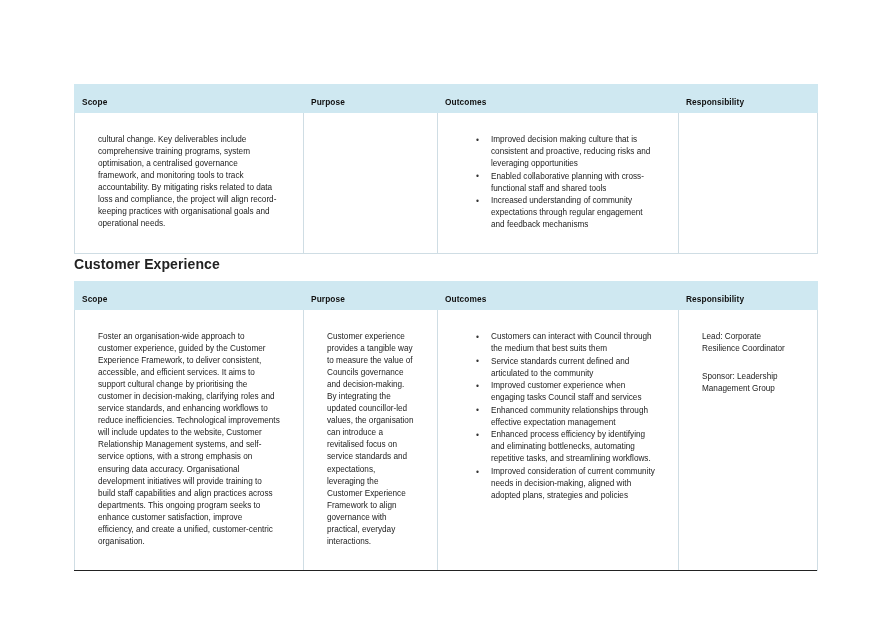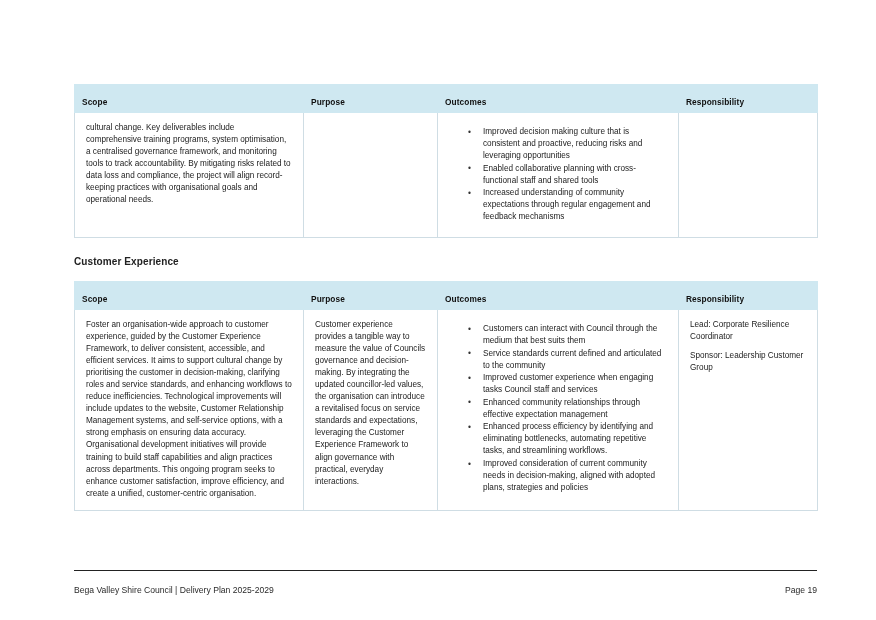--- a/index.html
+++ b/index.html
@@ -55,51 +55,51 @@
   }
 
   
   col.c-scope { width: 229px; }
   col.c-purpose { width: 134px; }
   col.c-outcomes { width: 241px; }
   col.c-resp { width: 139px; }
 
   
   ul.cell-list {
-    margin: 8px;
+    margin: 16px;
     padding: 0 0 0 30px;
     list-style: none;
   }
   ul.cell-list li {
     position: relative;
     margin: 0 0 0.5px 0;
     padding-left: 0;
     line-height: 1.47;
   }
   ul.cell-list li::before {
     content: "\2022";
     position: absolute;
     left: -15px;
     top: -0.5px;
     font-size: 8.5px;
     color: #333333;
   }
 
   p.cell-p {
-    margin: 4px;
+    margin: 16px;
   }
   p.cell-p + p.cell-p {
     margin-top: 7px;
   }
 
   
   .section-heading {
     position: absolute;
     left: 74px;
-    font-size: 10px;
+    font-size: 14px;
     font-weight: bold;
     color: #222222;
     letter-spacing: 0.1px;
   }
 
   
   .footer-rule {
     position: absolute;
     left: 74px;
     top: 570px;
@@ -196,25 +196,21 @@
             <li>Customers can interact with Council through the medium that best suits them</li>
             <li>Service standards current defined and articulated to the community</li>
             <li>Improved customer experience when engaging tasks Council staff and services</li>
             <li>Enhanced community relationships through effective expectation management</li>
             <li>Enhanced process efficiency by identifying and eliminating bottlenecks, automating repetitive tasks, and streamlining workflows.</li>
             <li>Improved consideration of current community needs in decision-making, aligned with adopted plans, strategies and policies</li>
           </ul>
         </td>
         <td>
           <p class="cell-p">Lead: Corporate Resilience Coordinator</p>
-          <p class="cell-p">Sponsor: Leadership Customer Group</p>
+          <p class="cell-p">Sponsor: Leadership Management Group</p>
         </td>
       </tr>
     </tbody>
   </table>
 
   <div class="footer-rule"></div>
-  <div class="footer-bar">
-    <span class="footer-left">Bega Valley Shire Council | Delivery Plan 2025-2029</span>
-    <span class="footer-right">Page 19</span>
-  </div>
 
 </div>
 
 </body></html>

